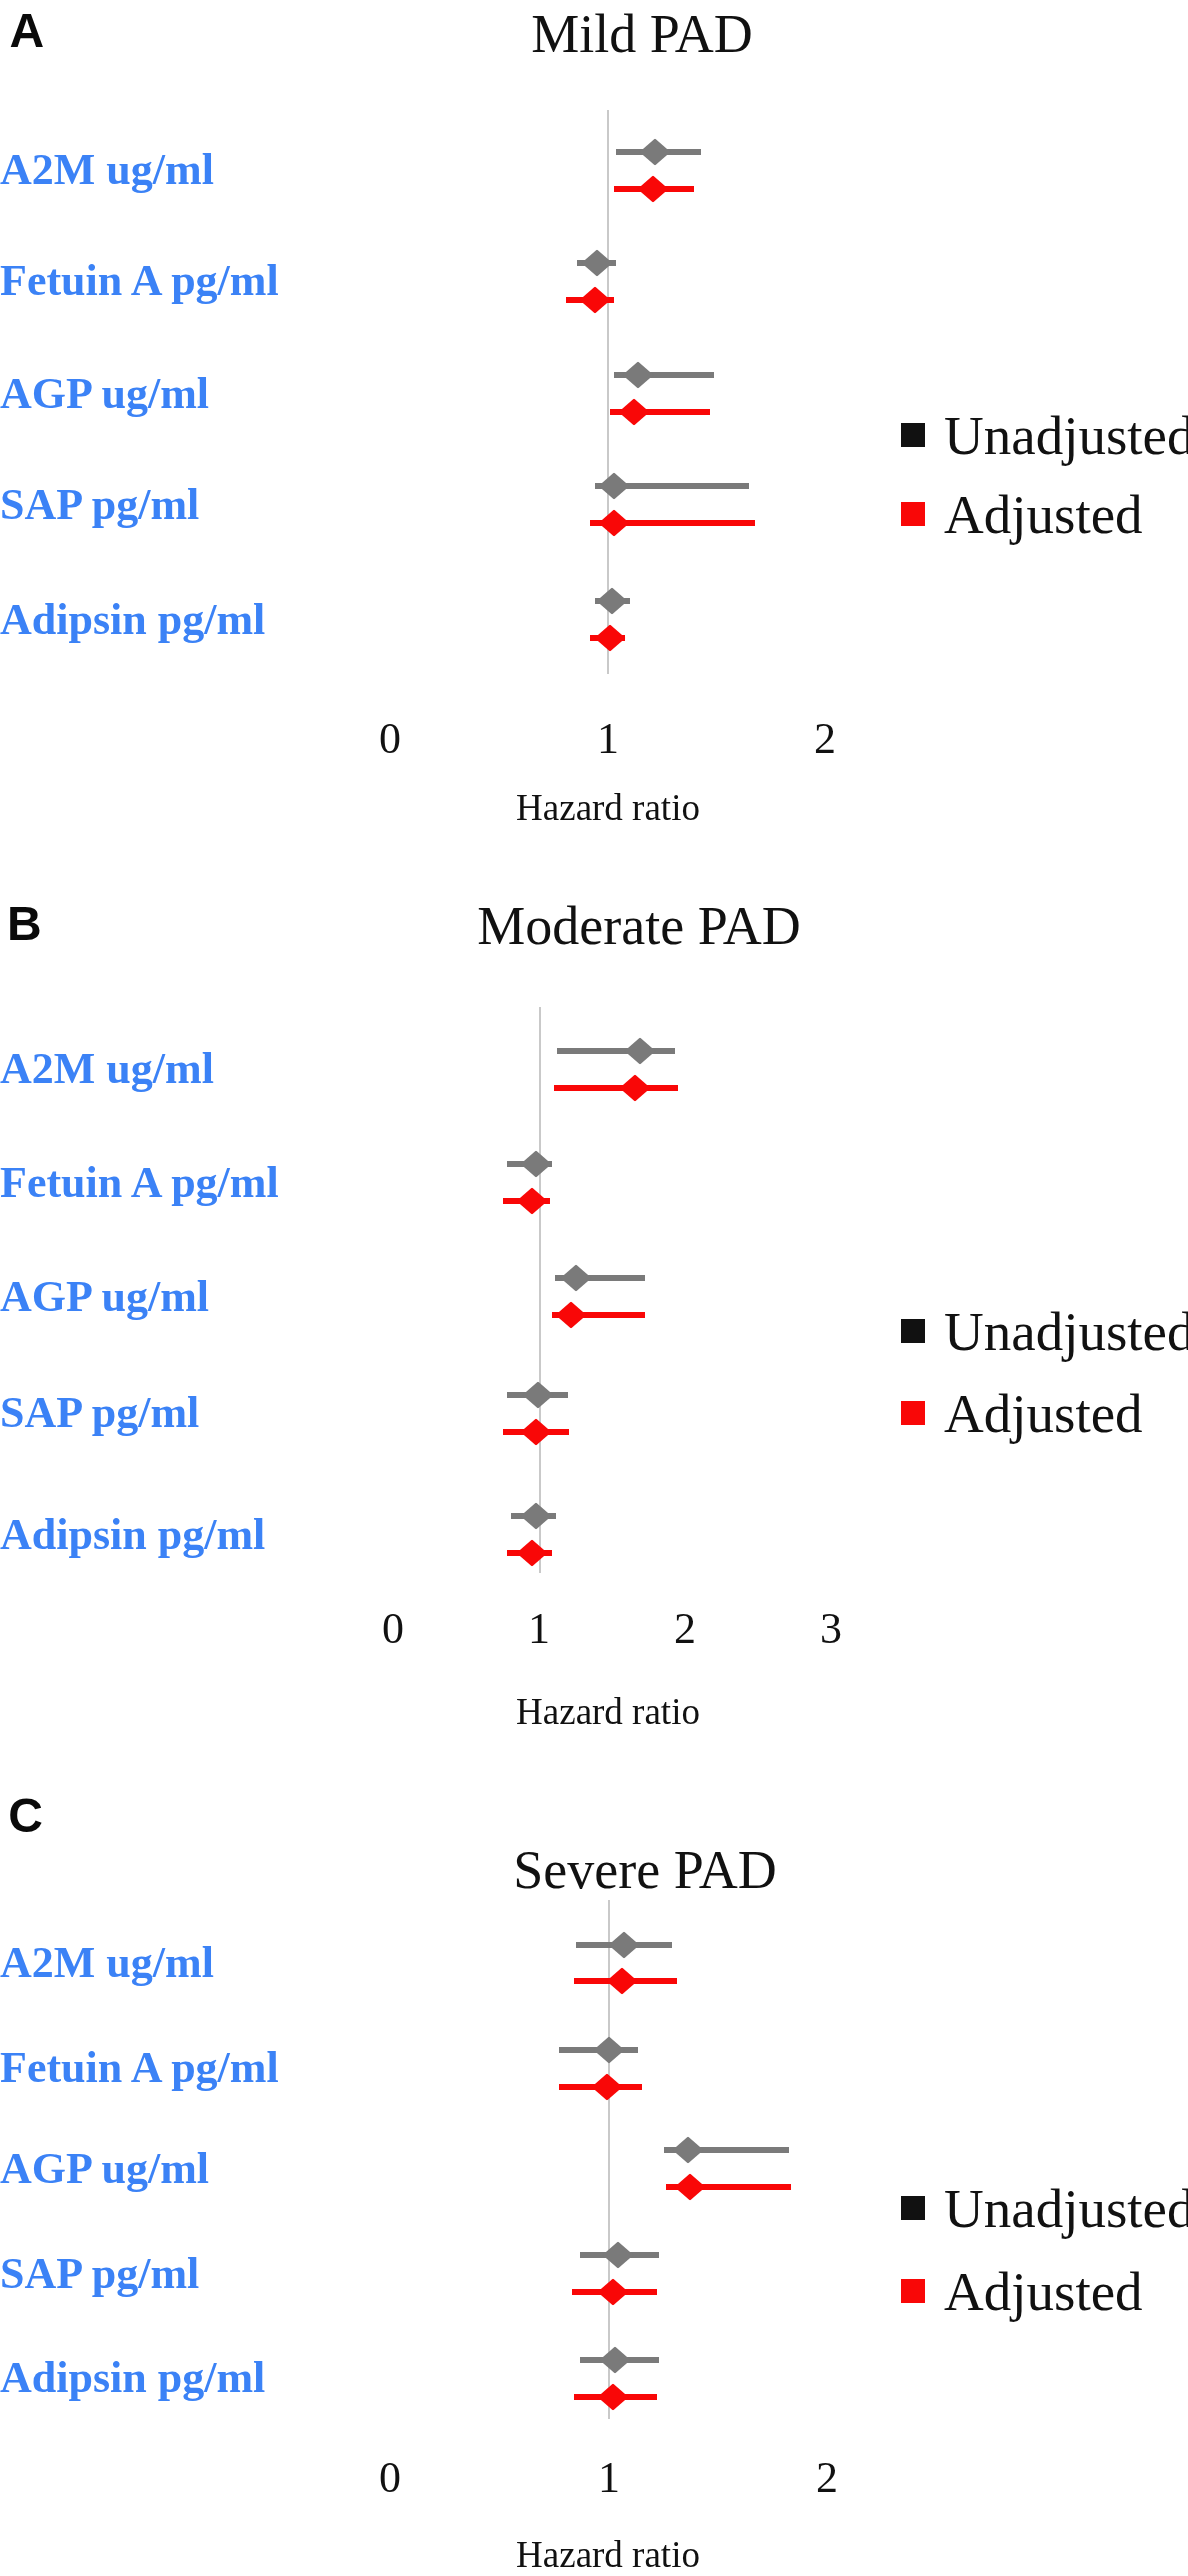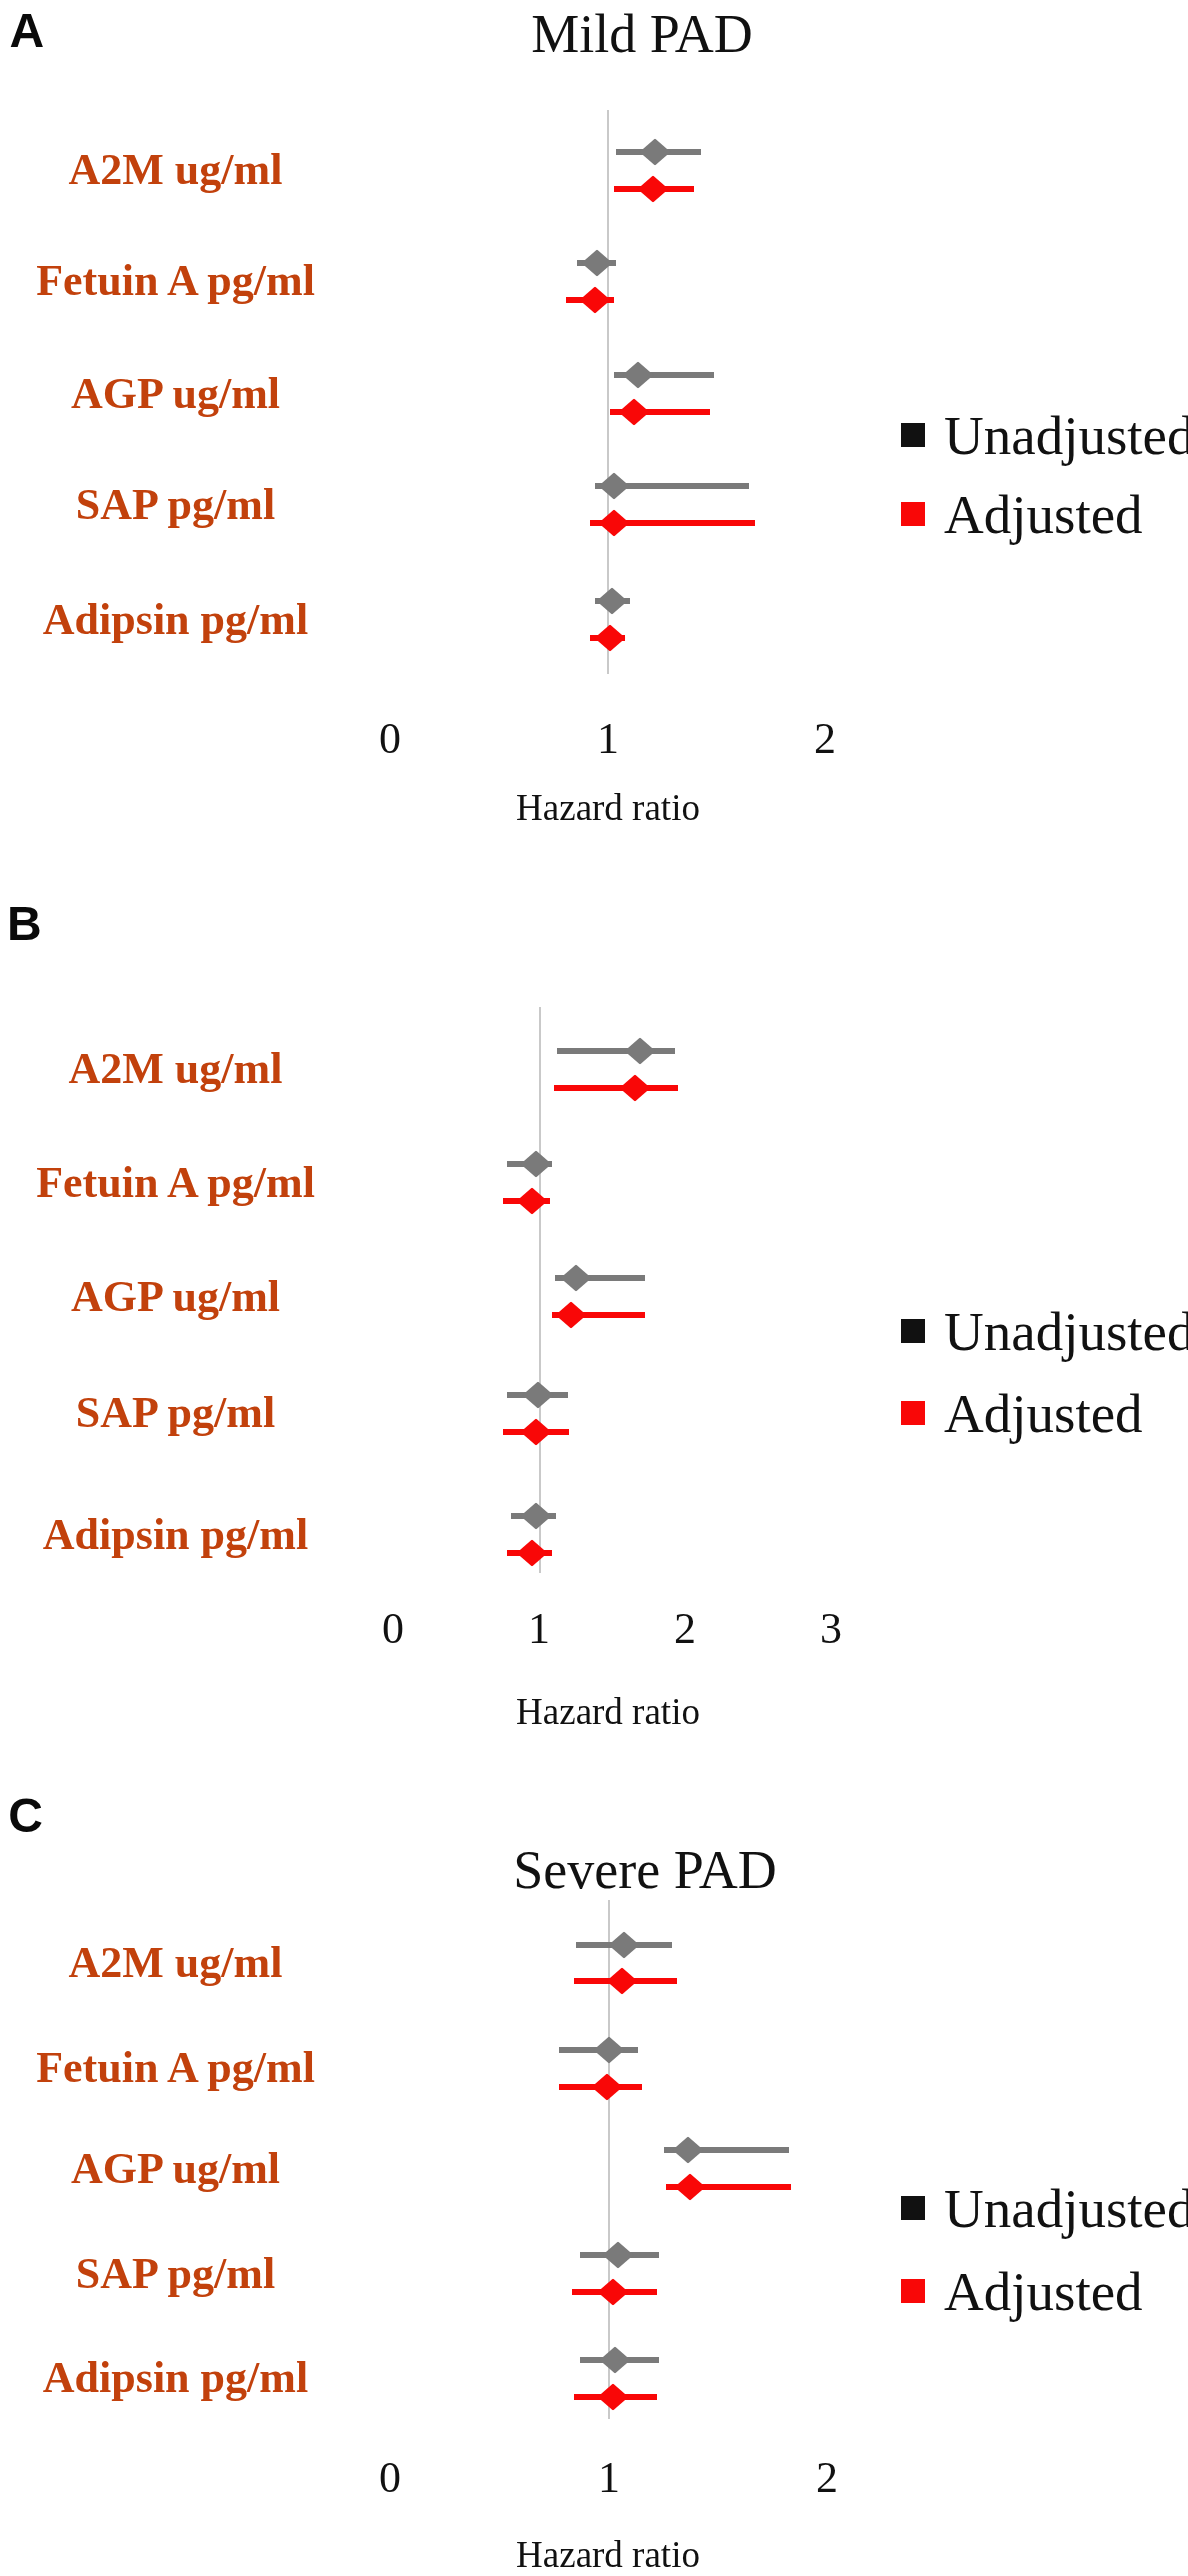--- a/index.html
+++ b/index.html
@@ -2,22 +2,22 @@
 <html style="font-size:9.5px"><head>
 <meta charset="utf-8">
 <style>
   html,body{margin:0;padding:0;background:#ffffff;}
   #figure{position:relative;width:1189px;height:2576px;background:#ffffff;overflow:hidden;
           font-family:"Liberation Serif","DejaVu Serif",serif;}
   .abs{position:absolute;}
   .panel-letter{font-family:"Liberation Sans","DejaVu Sans",sans-serif;font-weight:bold;
                 font-size:48px;color:#0a0a0a;line-height:1;}
   .panel-title{font-size:54px;color:#111111;white-space:nowrap;transform:translate(-50%,-50%);line-height:1;}
-  .row-label{font-weight:bold;font-size:44px;color:#c2410c;white-space:nowrap;
-             transform:translateY(-50%);text-align:center;width:351px;line-height:1;}
+  .row-label{font-weight:bold;font-size:44px;color:#3b82f6;white-space:nowrap;
+             transform:translateY(-50%);text-align:left;width:351px;line-height:1;}
   .ref-line{width:1.8px;}
   .ci-line{height:6px;transform:translateY(-50%);}
   .diamond{width:31px;height:27px;transform:translate(-50%,-50%);
            clip-path:polygon(50% 0,100% 50%,50% 100%,0 50%);}
   .x-tick{font-size:44px;color:#111111;transform:translate(-50%,-50%);line-height:1;}
   .x-axis-label{font-size:37px;color:#111111;transform:translate(-50%,-50%);white-space:nowrap;line-height:1;}
   .legend-swatch{width:24px;height:24px;transform:translateY(-50%);}
   .legend-label{font-size:55px;color:#111111;transform:translateY(-50%);white-space:nowrap;line-height:1;}
 </style>
 </head>
@@ -54,20 +54,21 @@
     <div class="abs diamond" style="left: 610px; top: 638px; background: rgb(249, 7, 7);"></div>
     <div class="abs x-tick" style="left: 390px; top: 739px;">0</div>
     <div class="abs x-tick" style="left: 608px; top: 739px;">1</div>
     <div class="abs x-tick" style="left: 825px; top: 739px;">2</div>
     <div class="abs x-axis-label" style="left: 608px; top: 807px;">Hazard ratio</div>
     <div class="abs legend-swatch" style="left: 901px; top: 435px; background: rgb(17, 17, 17);"></div>
     <div class="abs legend-label" style="left: 944px; top: 435px;">Unadjusted</div>
     <div class="abs legend-swatch" style="left: 901px; top: 514px; background: rgb(249, 7, 7);"></div>
     <div class="abs legend-label" style="left: 944px; top: 514px;">Adjusted</div>
     <div class="abs panel-letter" style="left: 7.1px; top: 900px;">B</div>
+    <div class="abs panel-title" style="left: 639px; top: 926px;">Moderate PAD</div>
     <div class="abs ref-line" style="left: 539px; top: 1007px; height: 566px; background: rgb(201, 201, 201);"></div>
     <div class="abs row-label" style="left: 0px; top: 1069px;">A2M ug/ml</div>
     <div class="abs ci-line" style="left: 557px; top: 1051px; width: 118px; background: rgb(122, 122, 122);"></div>
     <div class="abs diamond" style="left: 640px; top: 1051px; background: rgb(122, 122, 122);"></div>
     <div class="abs ci-line" style="left: 554px; top: 1088px; width: 124px; background: rgb(249, 7, 7);"></div>
     <div class="abs diamond" style="left: 635px; top: 1088px; background: rgb(249, 7, 7);"></div>
     <div class="abs row-label" style="left: 0px; top: 1183px;">Fetuin A pg/ml</div>
     <div class="abs ci-line" style="left: 507px; top: 1164px; width: 45px; background: rgb(122, 122, 122);"></div>
     <div class="abs diamond" style="left: 536px; top: 1164px; background: rgb(122, 122, 122);"></div>
     <div class="abs ci-line" style="left: 503px; top: 1201px; width: 47px; background: rgb(249, 7, 7);"></div>

